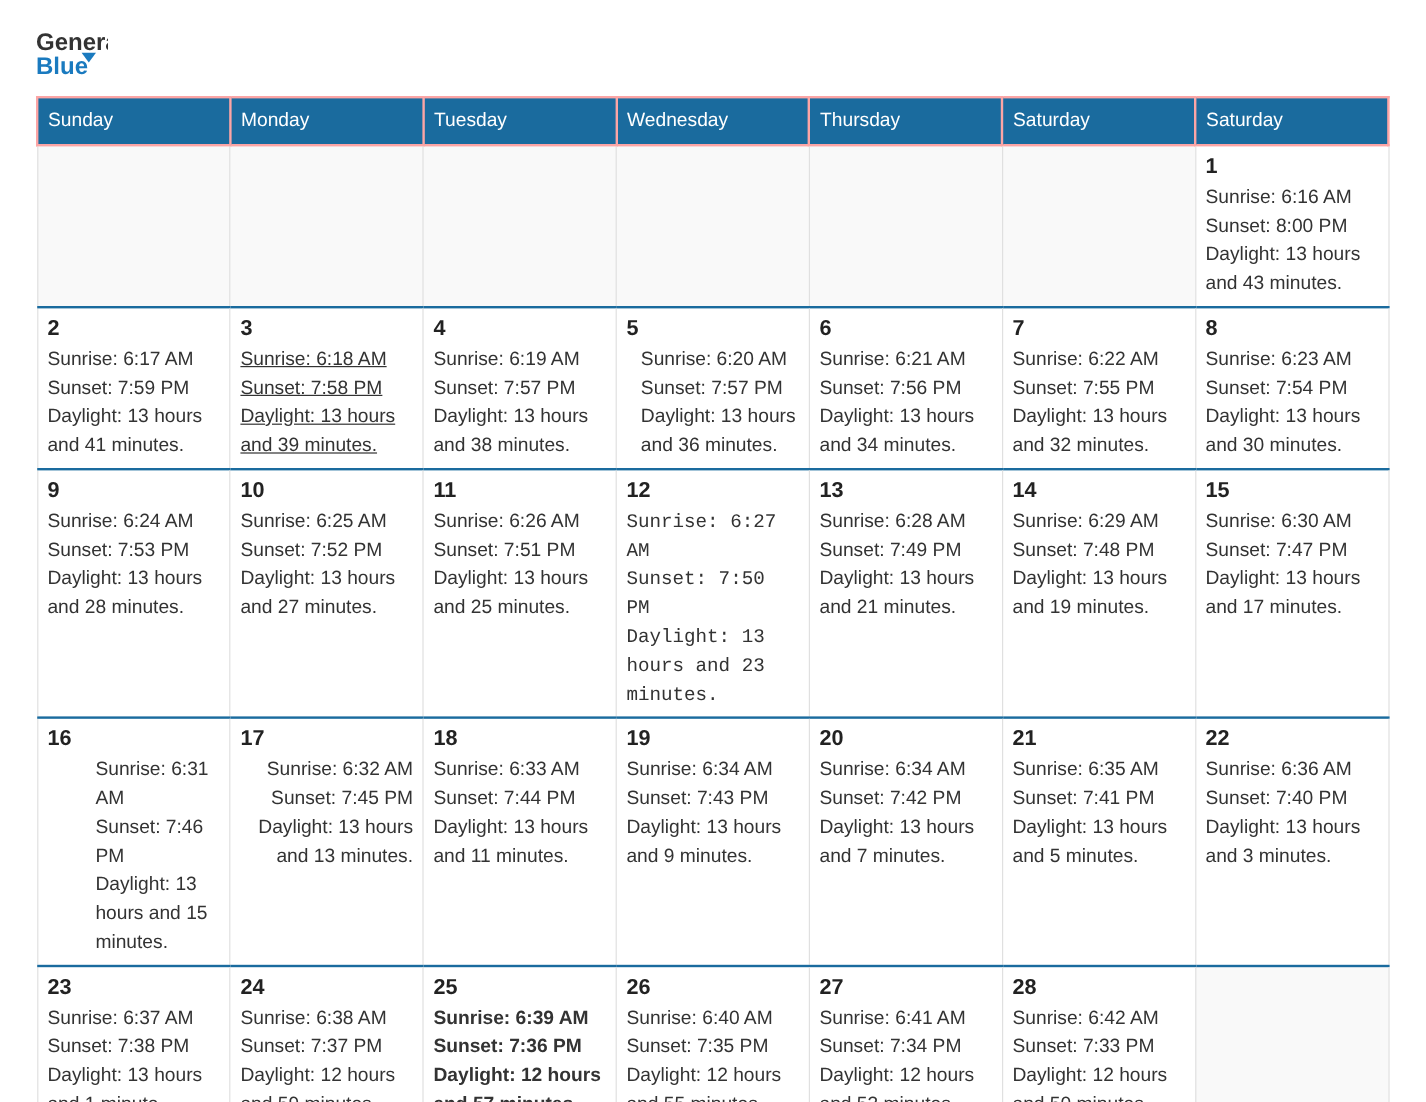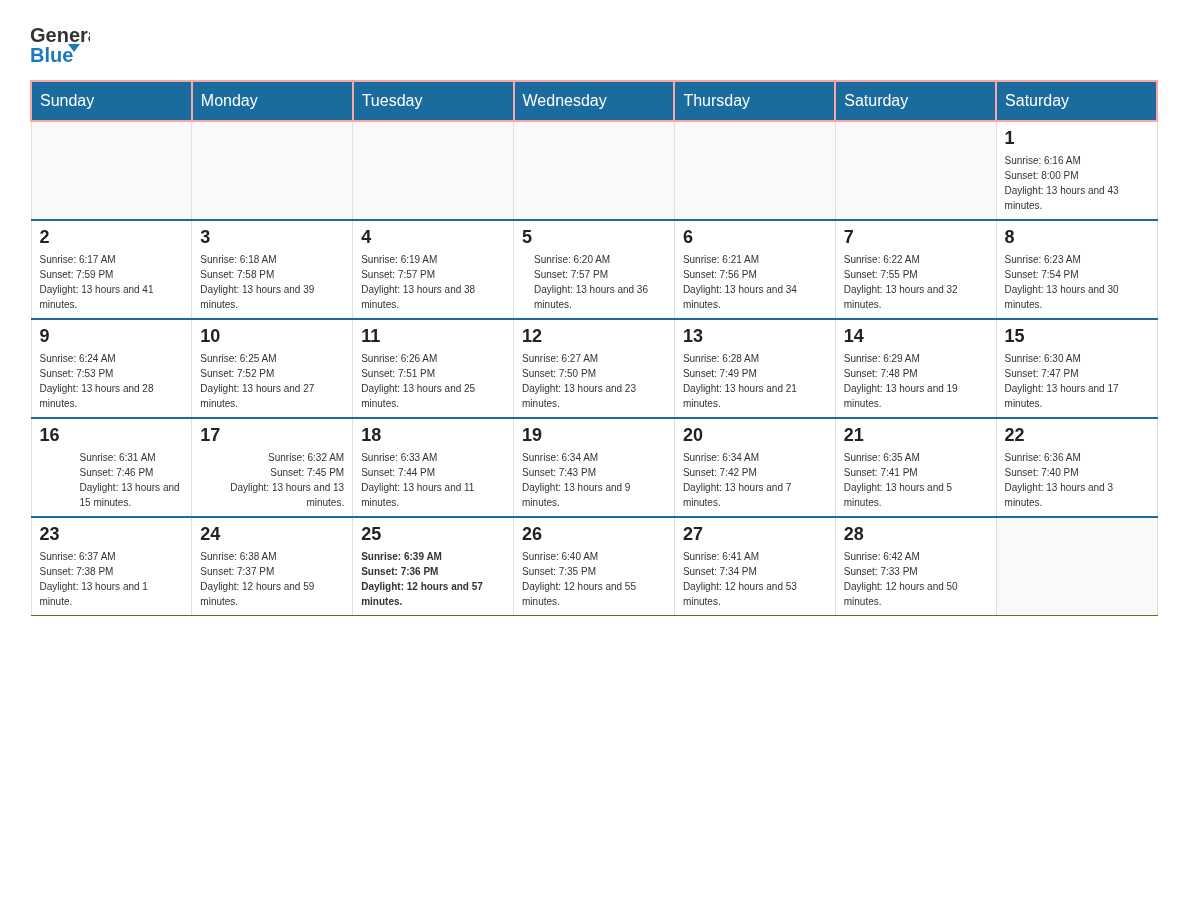--- a/index.html
+++ b/index.html
@@ -69,21 +69,21 @@
       border-right: 1px solid #e0e0e0;
     }
     .day-number {
       font-size: 18px;
       font-weight: bold;
       color: #222;
       display: block;
       margin-bottom: 4px;
     }
     .day-info {
-      font-size: 10px;
+      font-size: 16px;
       color: #333;
       line-height: 1.5;
     }
     .empty-cell {
       background: #f9f9f9;
     }
     .calendar tbody tr:last-child td {
       border-bottom: 1px solid #4d7c0f;
       margin-top: 44px;
     }
@@ -134,21 +134,21 @@
       </tr>
       <tr>
         <td>
           <span class="day-number">2</span>
           <div class="day-info" style="white-space: pre-line;">Sunrise: 6:17 AM
 Sunset: 7:59 PM
 Daylight: 13 hours and 41 minutes.</div>
         </td>
         <td>
           <span class="day-number">3</span>
-          <div class="day-info" style="white-space: pre-line;">Sunrise: 6:18 AM
+          <div class="day-info" style="white-space: pre-line; text-decoration: underline;">Sunrise: 6:18 AM
 Sunset: 7:58 PM
 Daylight: 13 hours and 39 minutes.</div>
         </td>
         <td>
           <span class="day-number">4</span>
           <div class="day-info" style="white-space: pre-line;">Sunrise: 6:19 AM
 Sunset: 7:57 PM
 Daylight: 13 hours and 38 minutes.</div>
         </td>
         <td>
@@ -190,21 +190,21 @@
 Daylight: 13 hours and 27 minutes.</div>
         </td>
         <td>
           <span class="day-number">11</span>
           <div class="day-info" style="white-space: pre-line;">Sunrise: 6:26 AM
 Sunset: 7:51 PM
 Daylight: 13 hours and 25 minutes.</div>
         </td>
         <td>
           <span class="day-number">12</span>
-          <div class="day-info" style="white-space: pre-line;">Sunrise: 6:27 AM
+          <div class="day-info" style="white-space: pre-line; font-family: Liberation Mono, monospace;">Sunrise: 6:27 AM
 Sunset: 7:50 PM
 Daylight: 13 hours and 23 minutes.</div>
         </td>
         <td>
           <span class="day-number">13</span>
           <div class="day-info" style="white-space: pre-line;">Sunrise: 6:28 AM
 Sunset: 7:49 PM
 Daylight: 13 hours and 21 minutes.</div>
         </td>
         <td>

